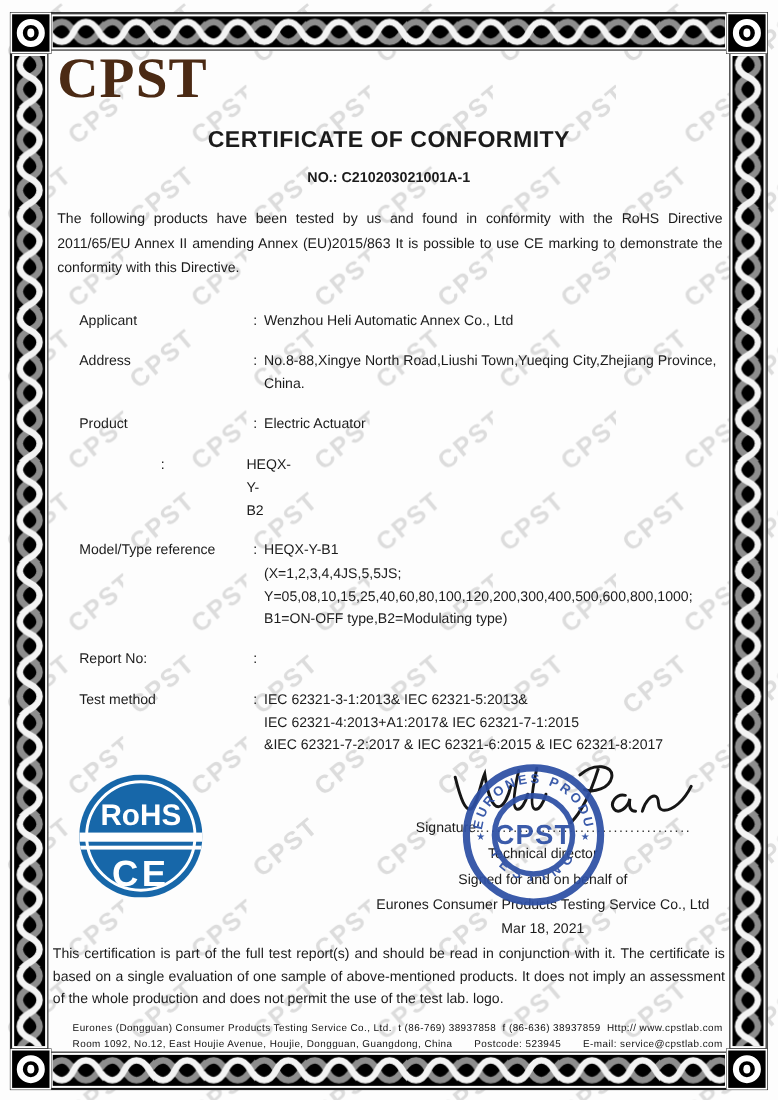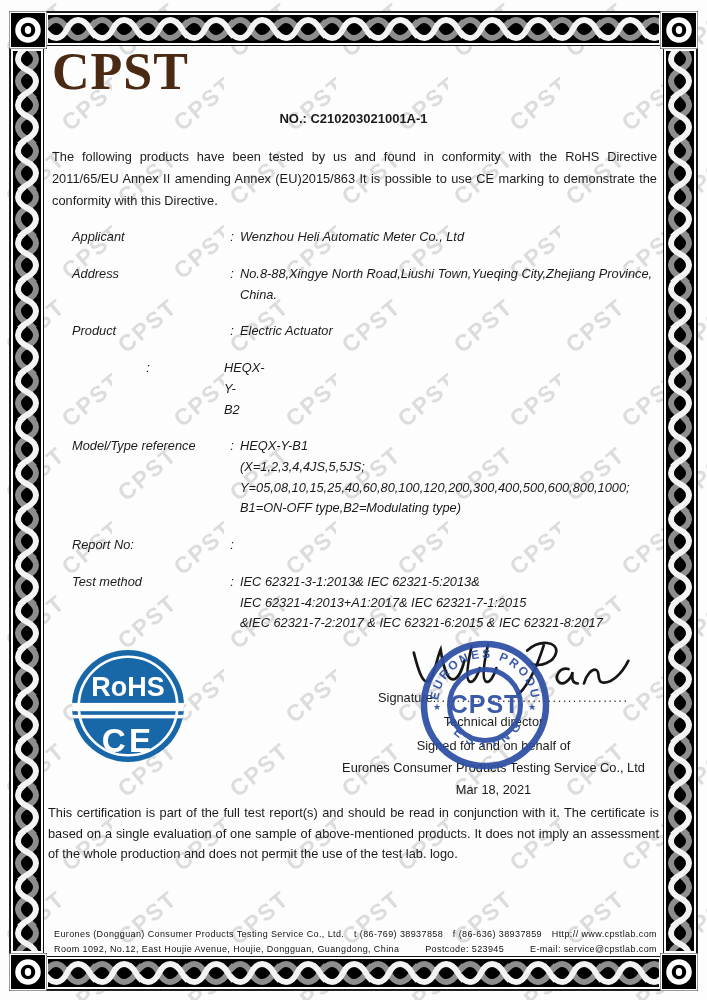--- a/index.html
+++ b/index.html
@@ -25,40 +25,40 @@
   .c-bl{left:9px;bottom:9px;} .c-br{right:9px;bottom:9px;}
   
   .content{position:absolute;left:46px;right:46px;top:44px;bottom:46px;z-index:4;}
   .logo{
     font-family:"Liberation Serif", serif;font-weight:bold;font-size:52px;line-height:1;
     color:#4b2a14;letter-spacing:1px;margin:2px 0 0 6px;
   }
   .title{text-align:center;font-size:21px;font-weight:bold;letter-spacing:.4px;margin-top:18px;}
   .cert-no{text-align:center;font-size:13px;font-weight:bold;margin-top:13px;}
   .intro{font-size:12.8px;line-height:1.7;text-align:justify;margin:20px 4px 0 6px;}
-  .fields{margin:16px 0 0 26px;font-style:italic;}
+  .fields{margin:28px 0 0 26px;}
   .field-row{display:grid;grid-template-columns:152px 16px 1fr;font-size:12.8px;line-height:1.62;margin-bottom:16px;}
   .field-label{white-space:nowrap;}
   .field-colon{text-align:center;}
   .field-value{white-space:pre-line;}
   
   .bottom-row{display:flex;align-items:flex-start;margin-top:4px;}
   .rohs-wrap{margin-left:26px;width:118px;}
   .sig-block{position:relative;margin-left:auto;width:335px;text-align:center;font-size:12.8px;padding-top:40px;}
   .sig-line{text-align:left;padding-left:52px;white-space:nowrap;}
   .sig-dots{letter-spacing:1.5px;color:#333;}
   .sig-role{margin-top:9px;}
   .sig-behalf{margin-top:9px;}
   .sig-company{margin-top:7px;}
   .sig-date{margin-top:7px;}
   .handwriting{position:absolute;left:78px;top:-16px;width:230px;height:66px;}
   .stamp{position:absolute;left:92px;top:-12px;width:134px;height:134px;opacity:.93;}
   .disclaimer{font-size:12.8px;line-height:1.62;text-align:justify;margin:6px 2px 0 2px;}
   
-  .footer{position:absolute;left:8px;right:4px;bottom:0;font-size:9px;letter-spacing:.4px;color:#111;text-align:center;}
+  .footer{position:absolute;left:20px;right:4px;bottom:0;font-size:9px;letter-spacing:.4px;color:#111;text-align:center;}
   .footer-row{display:flex;justify-content:space-between;align-items:baseline;}
   .footer-row + .footer-row{margin-top:5px;}
   .fi{white-space:nowrap;}
 </style>
 </head>
 <body>
 
 <svg class="watermark" width="707" height="1000">
   <defs>
     <pattern id="wm" width="112" height="148" patternUnits="userSpaceOnUse">
@@ -161,29 +161,30 @@
       <rect x="1.2" y="1.2" width="35.6" height="35.6" fill="none" stroke="#fff" stroke-width="1.6"></rect>
       <circle cx="19" cy="19" r="10" fill="none" stroke="#fff" stroke-width="5.5"></circle>
       <ellipse cx="19" cy="19" rx="3.2" ry="4" fill="#fff"></ellipse>
     </svg>
   </div>
 
 <div class="content">
 
   <div class="logo">CPST</div>
 
+  <div class="title">CERTIFICATE OF CONFORMITY</div>
   <div class="cert-no">NO.: C210203021001A-1</div>
 
   <p class="intro">The following products have been tested by us and found in conformity with the RoHS Directive 2011/65/EU Annex II amending Annex (EU)2015/863 It is possible to use CE marking to demonstrate the conformity with this Directive.</p>
 
   <div class="fields">
     <div class="field-row">
       <span class="field-label">Applicant</span>
       <span class="field-colon">:</span>
-      <span class="field-value">Wenzhou Heli Automatic Meter Co., Ltd</span>
+      <span class="field-value">Wenzhou Heli Automatic Annex Co., Ltd</span>
     </div>
     <div class="field-row">
       <span class="field-label">Address</span>
       <span class="field-colon">:</span>
       <span class="field-value">No.8-88,Xingye North Road,Liushi Town,Yueqing City,Zhejiang Province,
 China.</span>
     </div>
     <div class="field-row">
       <span class="field-label">Product</span>
       <span class="field-colon">:</span>

